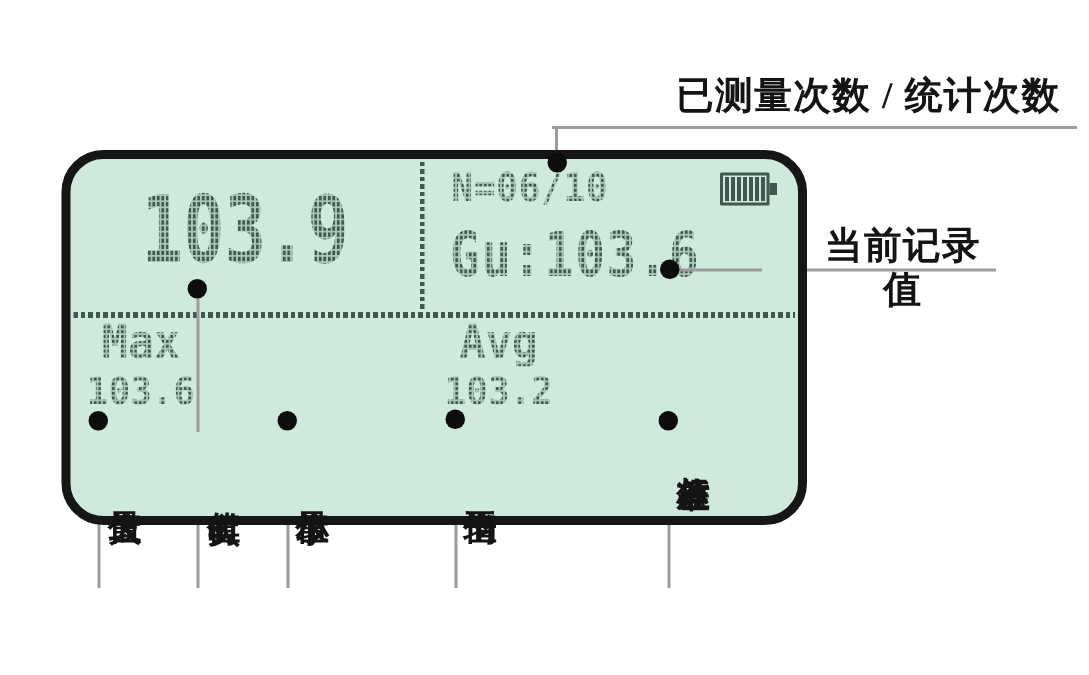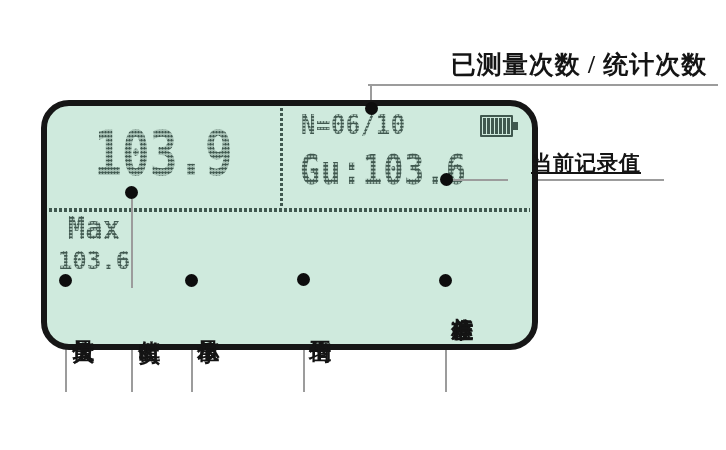--- a/index.html
+++ b/index.html
@@ -109,21 +109,21 @@
 
   
   .ann {
     position: absolute;
     font-family: "Liberation Serif", "DejaVu Serif", serif;
     font-weight: 700; color: var(--label-ink);
     text-align: center; line-height: 1.15;
     z-index: 5;
   }
   .ann-top   { left: 440px; top: 51px;  width: 278px; font-size: 25px; letter-spacing: 1px; }
-  .ann-right { left: 524px; top: 151px; width: 124px; font-size: 21px; letter-spacing: 1px; text-decoration: underline; }
+  .ann-right { left: 540px; top: 151px; width: 124px; font-size: 25px; letter-spacing: 1px; }
 
   .vlabel {
     position: absolute;
     writing-mode: vertical-rl; text-orientation: upright;
     font-family: "Liberation Serif", "DejaVu Serif", serif;
     font-weight: 700; font-size: 22px; color: var(--label-ink);
     line-height: 1.1; letter-spacing: 0.5px;
     z-index: 5;
   }
   .vl-max  { left: 71px;  top: 323px; }
@@ -150,20 +150,24 @@
         <span class="batt-fill"></span>
         <span class="batt-nub"></span>
       </div>
 
       <div class="record lcd">Gu:103.6</div>
 
       <div class="stat-col c1">
         <div class="stat-label lcd">Max</div>
         <div class="stat-value lcd">103.6</div>
       </div>
+      <div class="stat-col c3">
+        <div class="stat-label lcd">Avg</div>
+        <div class="stat-value lcd">103.2</div>
+      </div>
     </div>
   </div>
 
   <div class="cline h under" style="left:368px; top:84px; width:350px;"></div>
   <div class="cline v under" style="left:370px; top:84px; height:22px;"></div>
 
   <div class="cline h over" style="left:453px; top:179px; width:55px;"></div>
   <div class="cline h under" style="left:514px; top:179px; width:150px;"></div>
 
   <div class="cline v over" style="left:131px; top:199px; height:89px;"></div>

